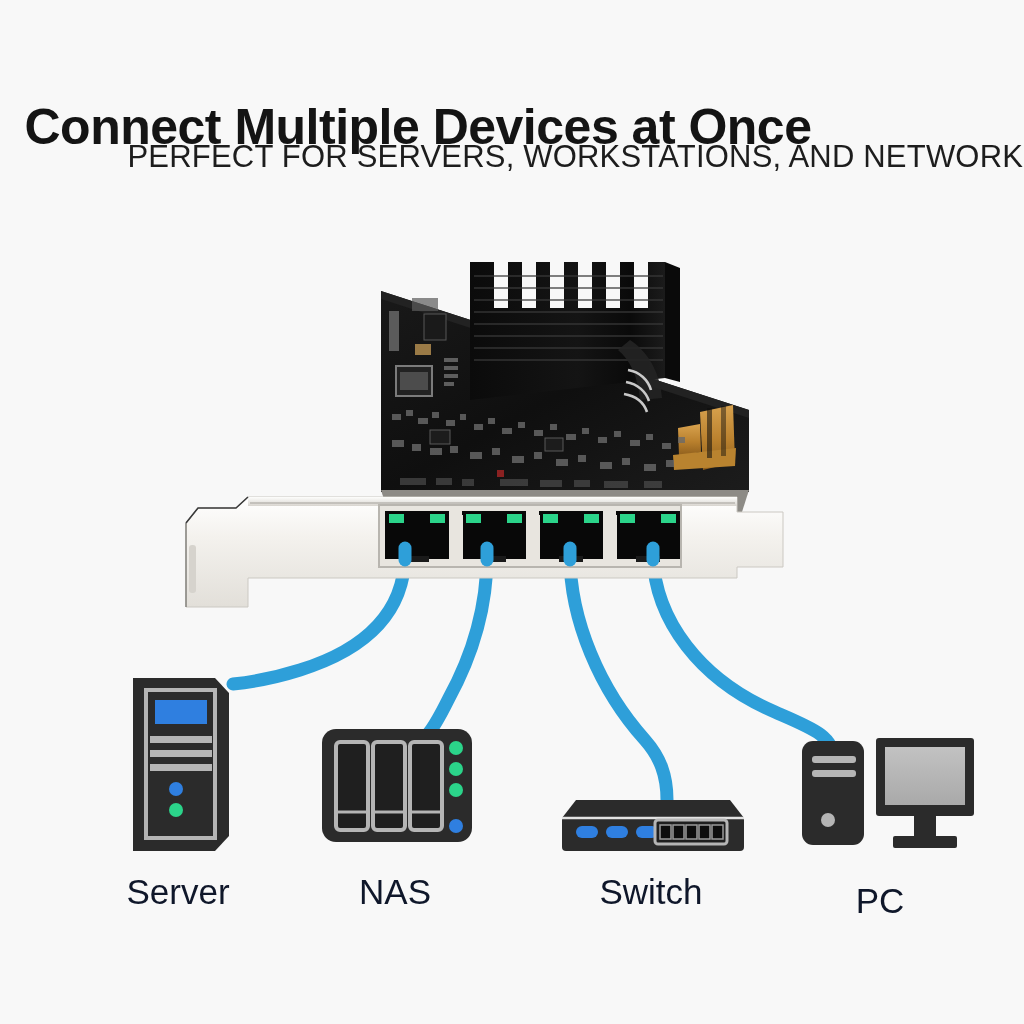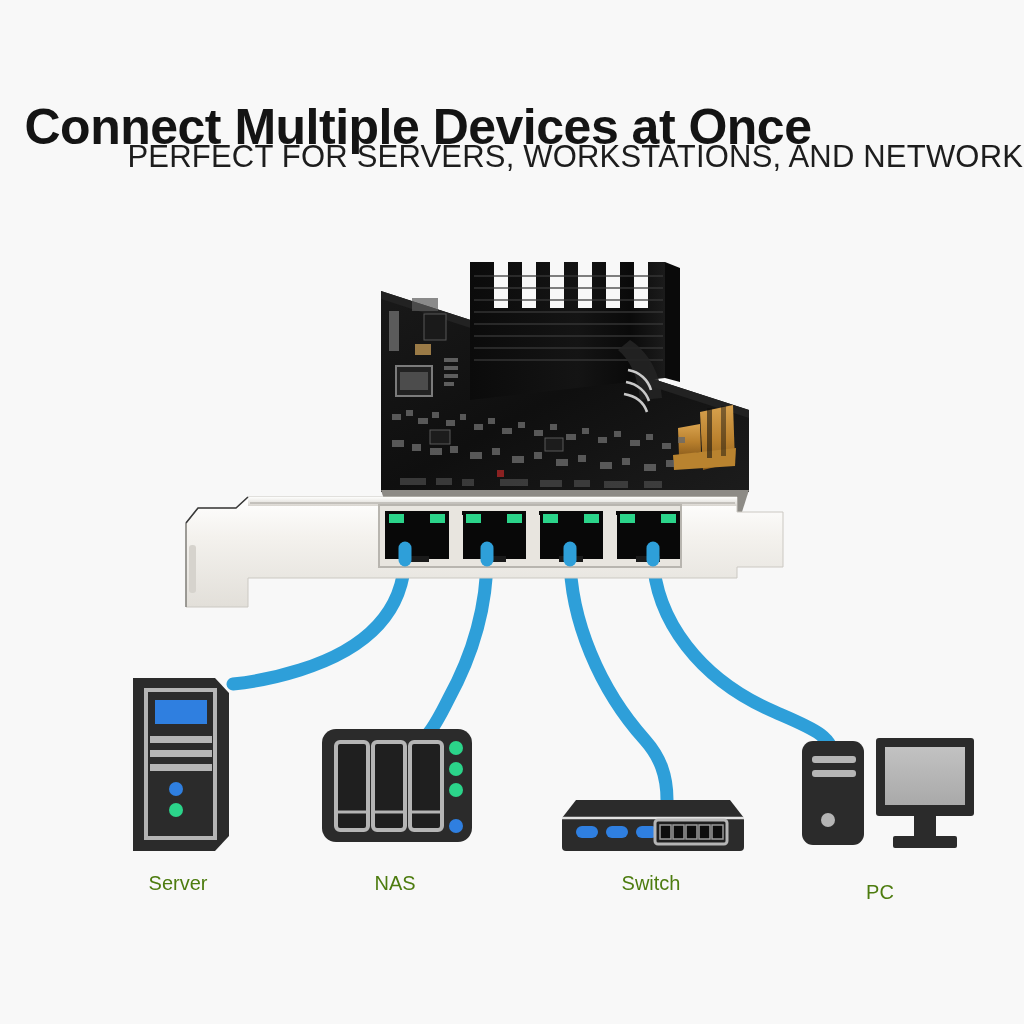--- a/index.html
+++ b/index.html
@@ -51,22 +51,22 @@
     top: 0;
     left: 0;
     width: 1024px;
     height: 1024px;
   }
 
   
   .caption {
     position: absolute;
     text-align: center;
-    font-size: 20px;
-    color: #4d7c0f;
+    font-size: 35px;
+    color: #0f172a;
     font-family: "Liberation Sans", sans-serif;
     white-space: nowrap;
   }
   #cap-0 { left: 78px;  top: 872px; width: 200px; }
   #cap-1 { left: 295px; top: 872px; width: 200px; }
   #cap-2 { left: 551px; top: 872px; width: 200px; }
   #cap-3 { left: 780px; top: 872px; width: 200px; margin-top: 9px; }
 </style>
 </head>
 <body>

